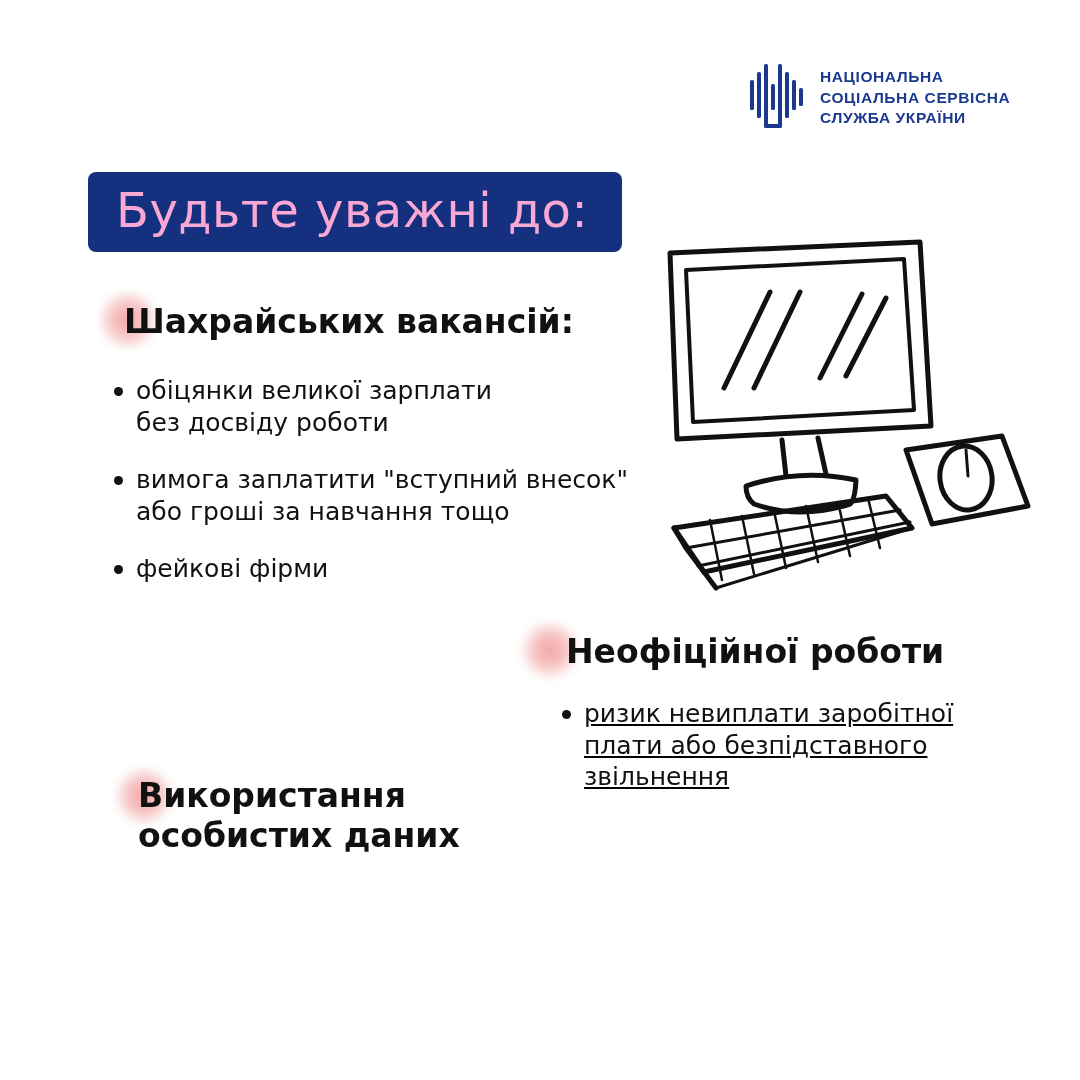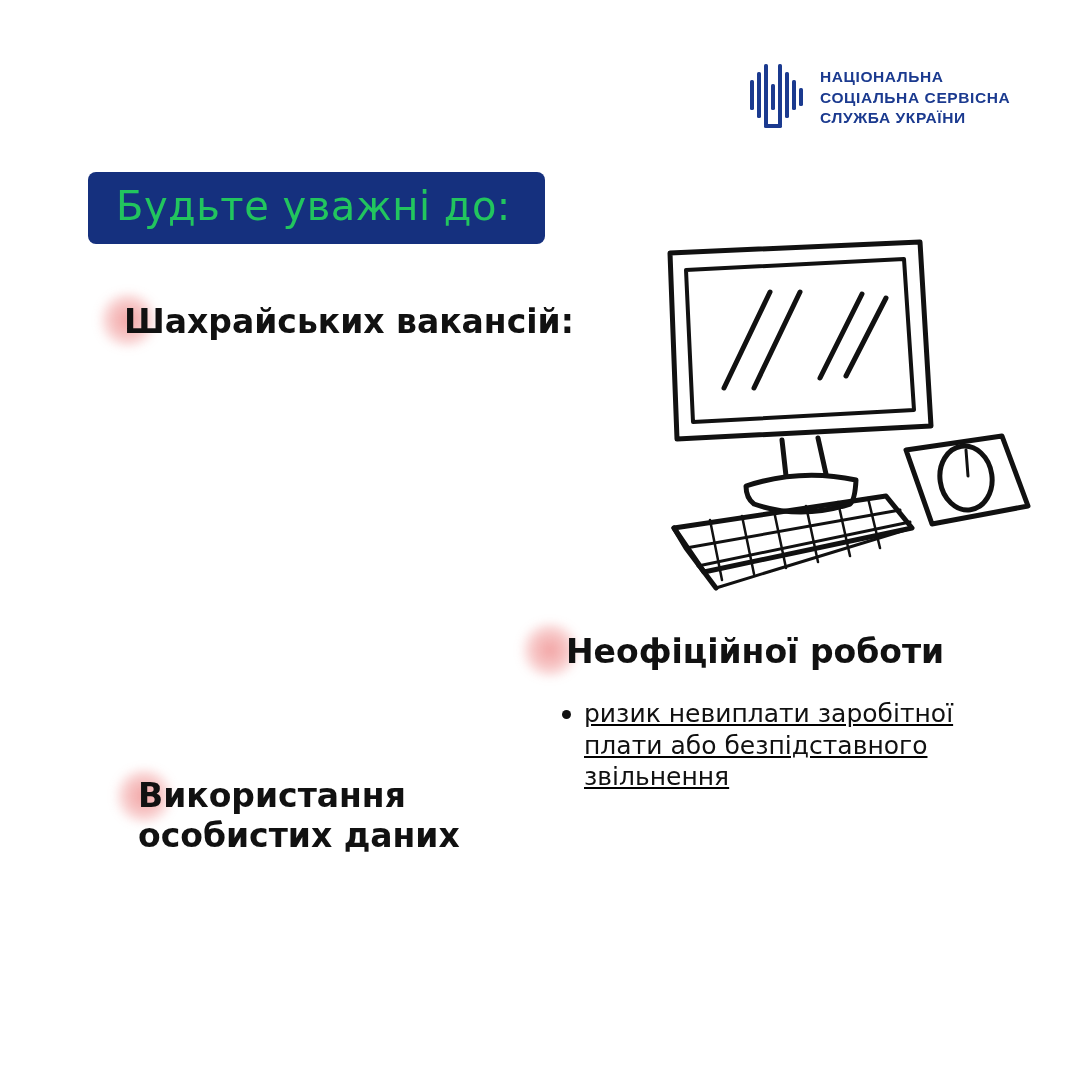--- a/index.html
+++ b/index.html
@@ -26,22 +26,22 @@
 
   
   .title-banner {
     position:absolute; top:172px; left:88px;
     background:#15307e;
     border-radius:8px;
     padding:14px 34px 18px 28px;
   }
   .title-banner span {
     font-family:"DejaVu Sans", sans-serif;
-    font-size:40px;
-    color:#22c55e;
+    font-size:48px;
+    color:#f9a8d4;
     letter-spacing:0.5px;
     line-height:1;
   }
 
   
   .blob {
     position:absolute;
     width:64px; height:56px;
     border-radius:50%;
     background:radial-gradient(circle at 50% 50%, rgba(231,86,86,0.55) 0%, rgba(231,86,86,0.32) 42%, rgba(231,86,86,0.0) 72%);
@@ -145,20 +145,27 @@
 
       <path d="M256 222 L352 208 L378 278 L282 296 Z"></path>
 
       <ellipse cx="316" cy="250" rx="26" ry="32" transform="rotate(-8 316 250)"></ellipse>
       <path d="M316 222 L318 248" stroke-width="3"></path>
     </svg>
   </div>
 
   <div class="blob" style="top:292px; left:96px;"></div>
   <div class="heading" style="top:302px; left:124px;">Шахрайських вакансій:</div>
+  <ul class="list" style="top:375px; left:108px; width:600px;">
+    <li>обіцянки великої зарплати
+без досвіду роботи</li>
+    <li>вимога заплатити "вступний внесок"
+або гроші за навчання тощо</li>
+    <li>фейкові фірми</li>
+  </ul>
 
   <div class="blob" style="top:622px; left:518px;"></div>
   <div class="heading" style="top:632px; left:546px;margin-left:20px;">Неофіційної роботи</div>
   <ul class="list" style="top:698px; left:556px; width:470px;text-decoration:underline;">
     <li>ризик невиплати заробітної
 плати або безпідставного
 звільнення</li>
   </ul>
 
   <div class="blob" style="top:768px; left:112px;"></div>

